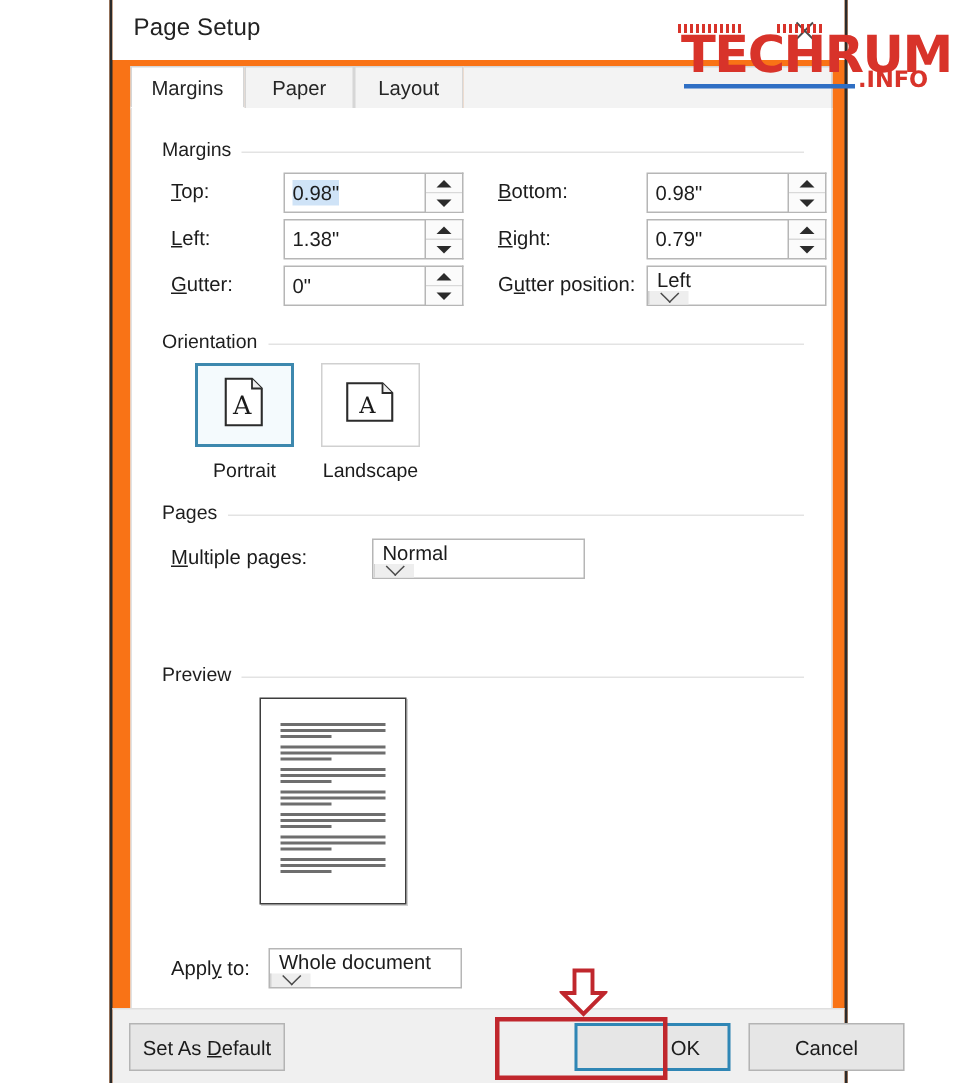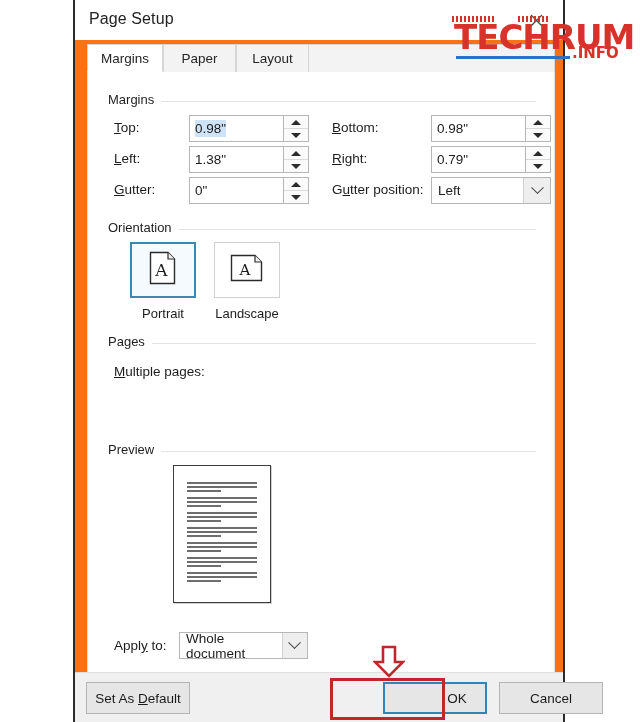--- a/index.html
+++ b/index.html
@@ -206,20 +206,21 @@
 
   
   .combo {
     position: absolute;
     height: 27px;
     box-sizing: border-box;
     border: 1px solid #b6b6b6;
     background: #ffffff;
     display: flex;
     align-items: stretch;
+    flex-direction: column;
   }
   .combo-text {
     flex: 1 1 auto;
     display: flex;
     align-items: center;
     padding-left: 6px;
     font-size: 13.5px;
     color: #1c1c1c;
   }
   .combo-arrow {
@@ -509,20 +510,26 @@
       <div class="orient-caption" style="left:106px; top:234px; width:106px;">Landscape</div>
 
       <div class="group" style="left:20px; top:262px; width:428px; height:1px;">
         <div class="group-rule" style="width:428px;"></div>
         <div class="group-label">Pages</div>
       </div>
 
       <div class="fieldlabel" style="left:26px; top:292px;">
         <span class="acc">M</span><span>ultiple pages:</span>
       </div>
+      <div class="combo" style="left:160px; top:287px; width:142px;">
+        <div class="combo-text">Normal</div>
+        <div class="combo-arrow">
+            <div class="chev"></div>
+          </div>
+      </div>
 
       <div class="group" style="left:20px; top:370px; width:428px; height:1px;">
         <div class="group-rule" style="width:428px;"></div>
         <div class="group-label">Preview</div>
       </div>
 
       <div class="preview-sheet" style="left:85px; top:393px; width:98px; height:138px; padding:16px 13px;">
         <div id="preview-lines">
             <div class="pv-para">
               <div class="pv-line full"></div>

